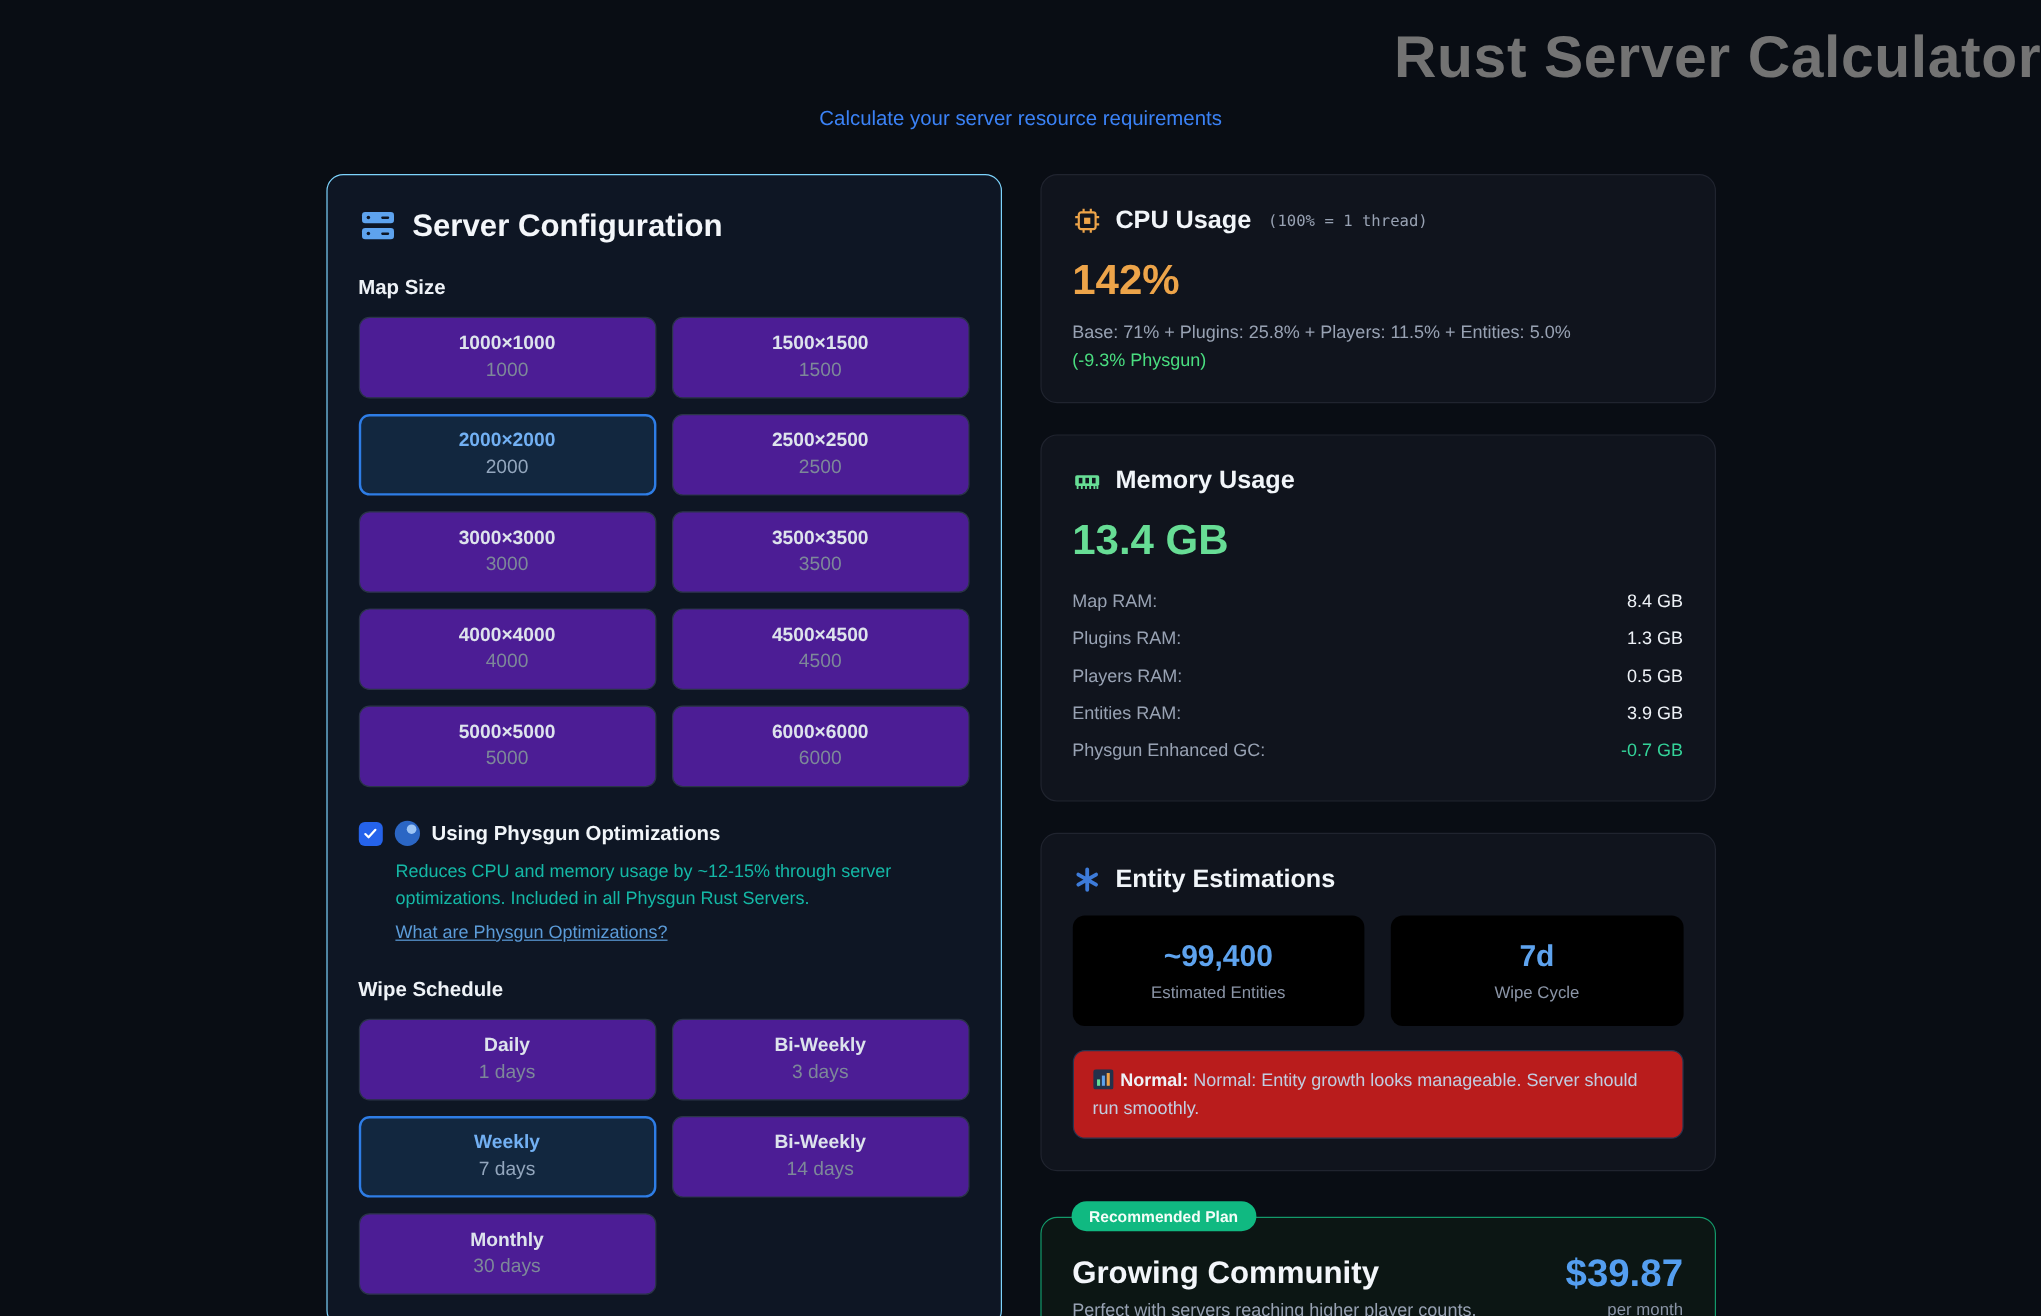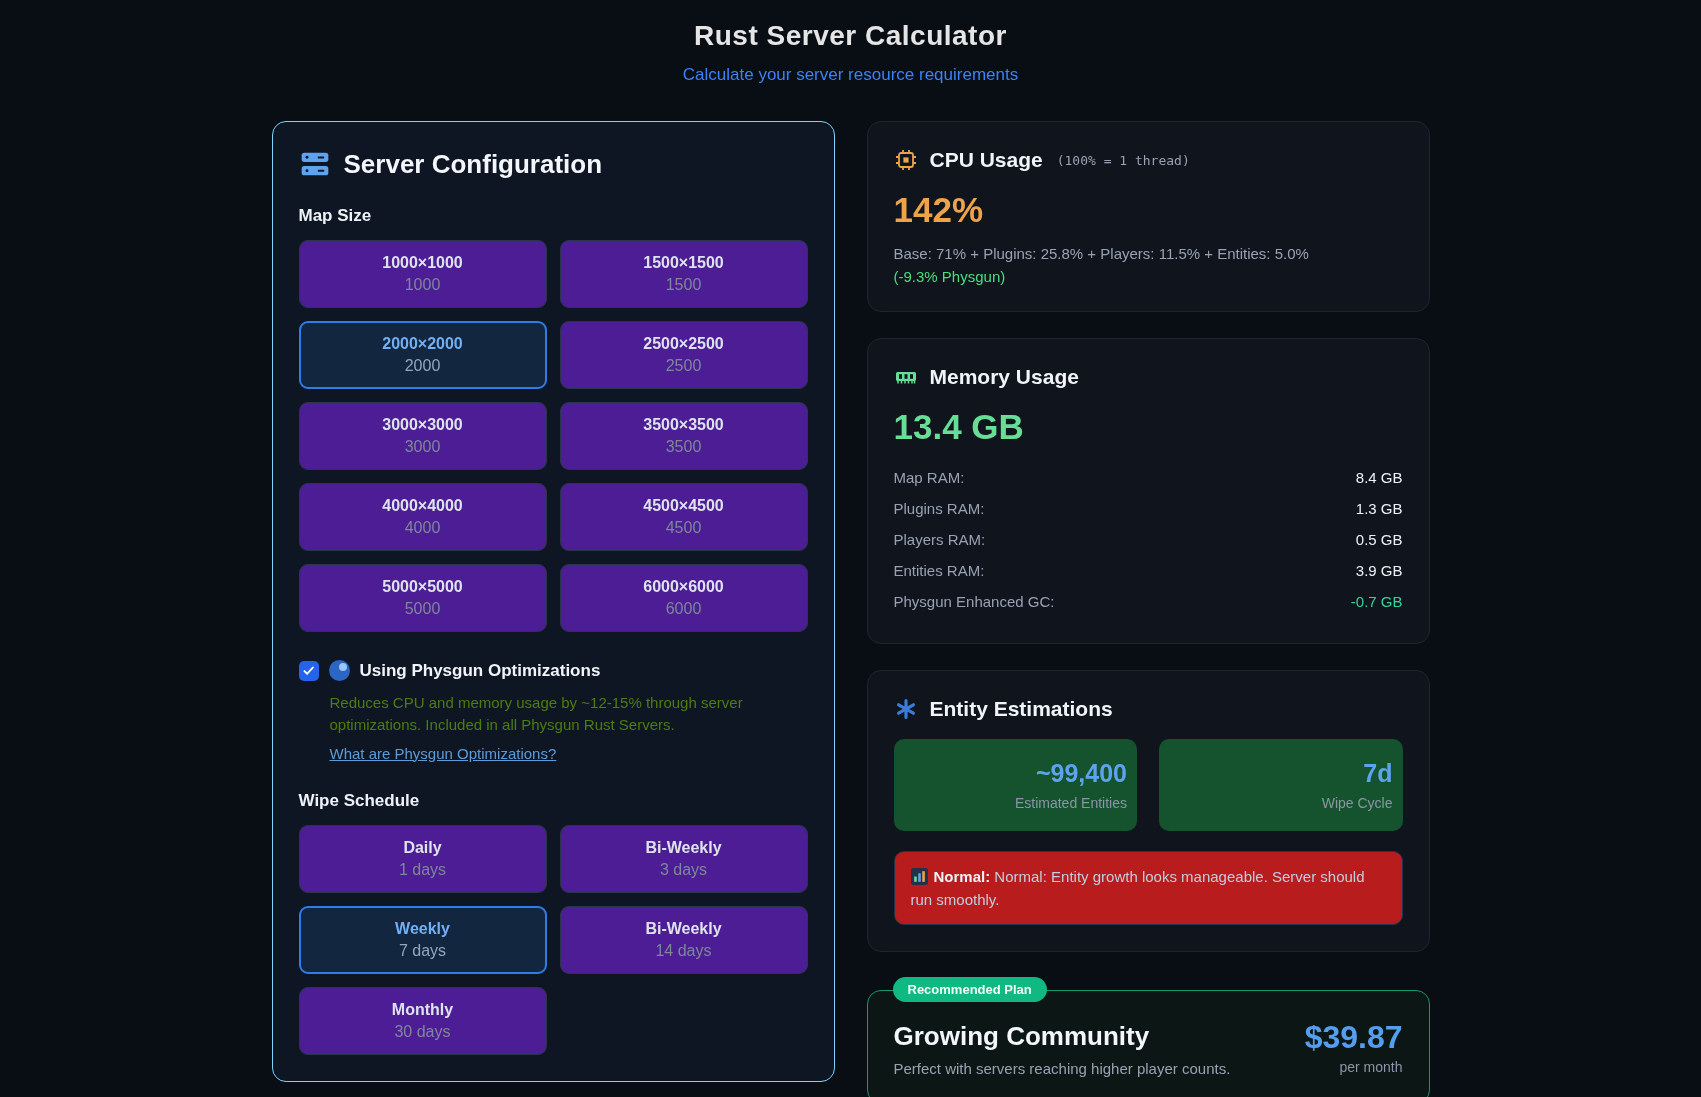--- a/index.html
+++ b/index.html
@@ -3,21 +3,21 @@
 <meta charset="utf-8">
 <style>
   * { margin:0; padding:0; box-sizing:border-box; }
   html, body { width:1701px; height:1097px; overflow:hidden; }
   body {
     background:#090d14;
     font-family:"Liberation Sans", sans-serif;
     color:#e5e7eb;
   }
   .header { text-align:center; padding-top:20px; }
-  .page-title { font-size:28px; font-weight:bold; color:#e5e5e5; letter-spacing:0.5px; }
+  .page-title { font-size:49px; font-weight:bold; color:#737373; letter-spacing:0.5px;text-align:right; }
   .page-subtitle { margin-top:13px; font-size:17px; color:#3b82f6; }
 
   .main { width:1158px; margin:36px auto 0; display:flex; gap:32px; align-items:flex-start; }
   .col { flex:1; min-width:0; }
 
   
   .config-card { background:#0e1624; border:1px solid #7dd3fc; border-radius:14px; padding:26px; }
   .config-header { display:flex; align-items:center; gap:13px; margin-bottom:26px; }
   .config-title { font-size:26px; font-weight:bold; color:#f3f6fa; }
   .section-label { font-size:17px; font-weight:bold; color:#eef2f7; margin:0 0 14px 0; }
@@ -37,40 +37,40 @@
 
   .physgun { margin:28px 0 0 0; }
   .physgun-row { display:flex; align-items:center; gap:10px; }
   .checkbox {
     width:20px; height:20px; background:#2563eb; border-radius:5px;
     display:inline-flex; align-items:center; justify-content:center; flex:0 0 auto; cursor:pointer;
   }
   .physgun-logo { width:21px; height:21px; border-radius:50%; background:#2b66c4; position:relative; flex:0 0 auto; }
   .physgun-logo::after { content:''; position:absolute; width:8px; height:8px; border-radius:50%; background:#9cc4f5; top:3px; right:3px; }
   .physgun-label { font-size:17px; font-weight:bold; color:#f1f5f9; }
-  .physgun-desc { margin:11px 0 0 31px; font-size:15px; color:#4d7c0f; line-height:1.45; max-width:430px; }
+  .physgun-desc { margin:11px 0 0 31px; font-size:15px; color:#14b8a6; line-height:1.45; max-width:430px; }
   .physgun-link { display:inline-block; margin:9px 0 0 31px; font-size:15px; color:#5b9bd8; text-decoration:underline; cursor:pointer; }
 
   
   .card { background:#10141d; border:1px solid #20242f; border-radius:14px; padding:26px; margin-bottom:26px; }
   .card-header { display:flex; align-items:center; gap:12px; margin-bottom:18px; }
   .card-title { font-size:21px; font-weight:bold; color:#f1f5f9; }
   .cpu-note { font-family:"DejaVu Sans Mono", monospace; font-size:13px; color:#98a2b3; margin-left:2px; }
   .cpu-value { font-size:35px; font-weight:bold; color:#eda449; margin-bottom:13px; }
   .cpu-breakdown { font-size:15px; color:#98a2b3; line-height:1.5; }
   .cpu-saving { font-size:15px; color:#4ade80; margin-top:2px; }
 
   .mem-value { font-size:35px; font-weight:bold; color:#67dd95; margin-bottom:15px; }
   .mem-row { display:flex; justify-content:space-between; align-items:center; font-size:15px; padding:7px 0; }
   .mem-label { color:#98a2b3; }
   .mem-val { color:#eef2f7; }
   .mem-row.green .mem-val { color:#34d399; }
 
   .stats { display:grid; grid-template-columns:1fr 1fr; gap:22px; margin-bottom:20px; }
-  .stat-box { background:#14532d; border-radius:10px; padding:20px 10px; text-align:right; }
+  .stat-box { background:#000000; border-radius:10px; padding:20px 10px; text-align:center; }
   .stat-value { font-size:25px; font-weight:bold; color:#5ea3ee; }
   .stat-label { font-size:14px; color:#8b95a7; margin-top:7px; }
   .status-box {
     background:#b91c1c; border:1px solid #27344f; border-radius:10px;
     padding:13px 16px; font-size:15px; color:#c2cde0; line-height:1.55;
   }
   .status-box .bold { color:#eef2f7; font-weight:bold; }
   .status-chart-icon { display:inline-block; vertical-align:-3px; margin-right:6px; }
 
   .plan-wrap { position:relative; margin-top:38px; }

